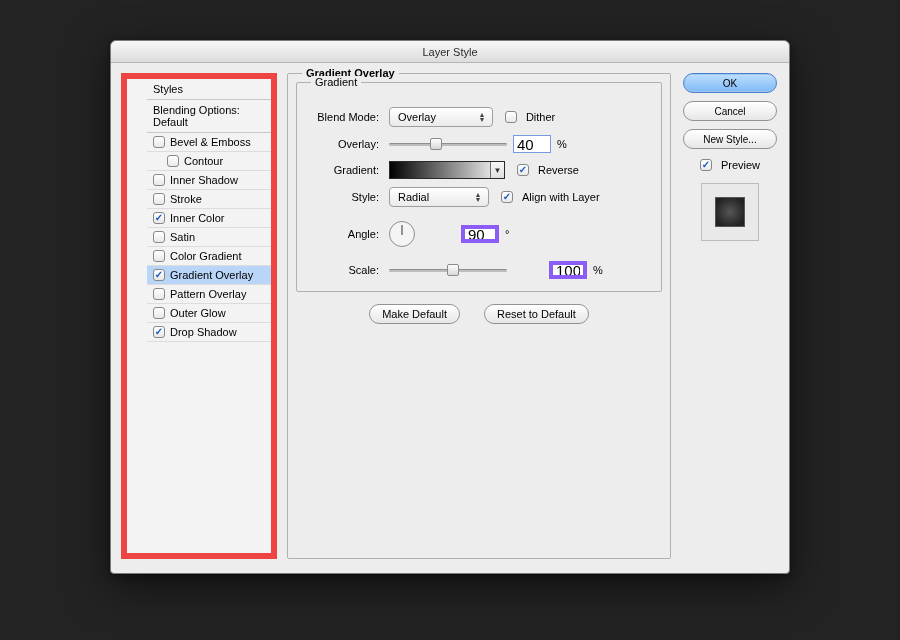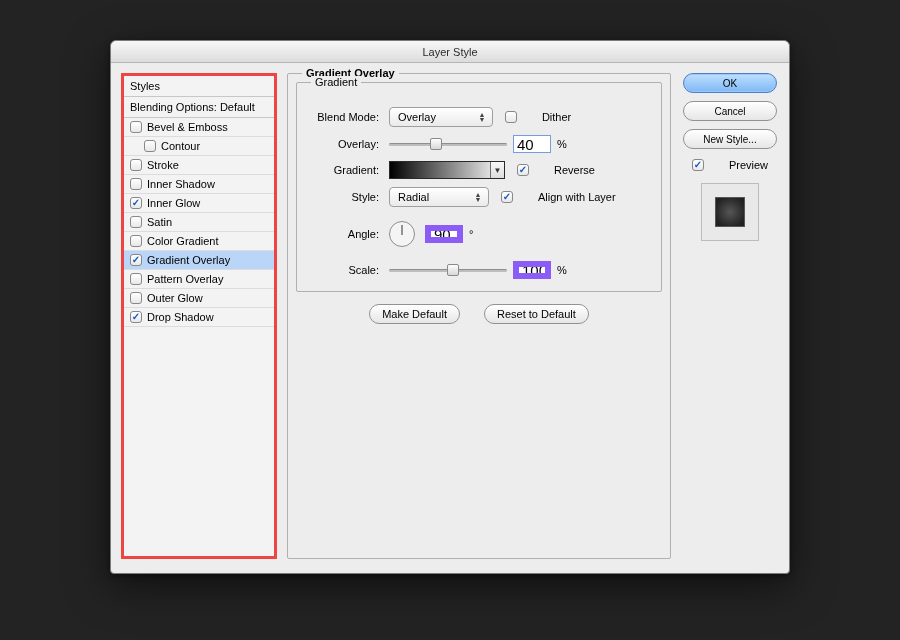--- a/index.html
+++ b/index.html
@@ -37,22 +37,23 @@
     color: #2b2b2b;
   }
   .body {
     display: flex;
     padding: 10px 10px 14px 10px;
     gap: 10px;
   }
   
   .styles-panel {
     width: 156px;
-    border: 3px solid #ef4444;
+    border: 6px solid #ef4444;
     background: #f3f3f3;
+    padding-left: 20px;
   }
   .styles-panel .header {
     padding: 4px 6px;
     border-bottom: 1px solid #c7c7c7;
     background: #f3f3f3;
     font-size: 11px;
   }
   .styles-panel .row {
     display: flex;
     align-items: center;
@@ -146,21 +147,21 @@
   .num-input {
     width: 38px;
     height: 18px;
     border: 1px solid #7a9be0;
     background: #fff;
     font-size: 15px;
     padding: 0 3px;
     color: #000;
     outline: none;
   }
-  .num-input.plain { border: 6px solid #8b5cf6; }
+  .num-input.plain { border: 4px solid #8b5cf6; margin-left: 36px; }
   .unit { font-size: 11px; }
   .slider {
     position: relative;
     width: 118px;
     height: 14px;
     display: inline-block;
   }
   .slider .track {
     position: absolute;
     top: 6px; left: 0; right: 0;
@@ -213,21 +214,21 @@
     left: 50%;
     top: 3px;
     width: 1px;
     height: 10px;
     background: #333;
     transform: translateX(-50%);
   }
   .inline-chk {
     display: inline-flex;
     align-items: flex-end;
-    gap: 20px;
+    gap: 4px;
   }
   .btn {
     display: inline-flex;
     align-items: center;
     justify-content: center;
     height: 20px;
     padding: 0 12px;
     background: linear-gradient(#ffffff,#e6e6e6);
     border: 1px solid #929292;
     border-radius: 10px;
@@ -299,29 +300,29 @@
           <div class="row">
             <span class="chk"></span>
             <span>Bevel &amp; Emboss</span>
           </div>
           <div class="row indent1">
             <span class="chk"></span>
             <span>Contour</span>
           </div>
           <div class="row">
             <span class="chk"></span>
+            <span>Inner Shadow</span>
+          </div>
+          <div class="row">
+            <span class="chk"></span>
             <span>Stroke</span>
           </div>
           <div class="row">
-            <span class="chk"></span>
-            <span>Inner Shadow</span>
-          </div>
-          <div class="row">
             <span class="chk checked"></span>
-            <span>Inner Glow</span>
+            <span>Inner Color</span>
           </div>
           <div class="row">
             <span class="chk"></span>
             <span>Satin</span>
           </div>
           <div class="row">
             <span class="chk"></span>
             <span>Color Gradient</span>
           </div>
           <div class="row selected">

